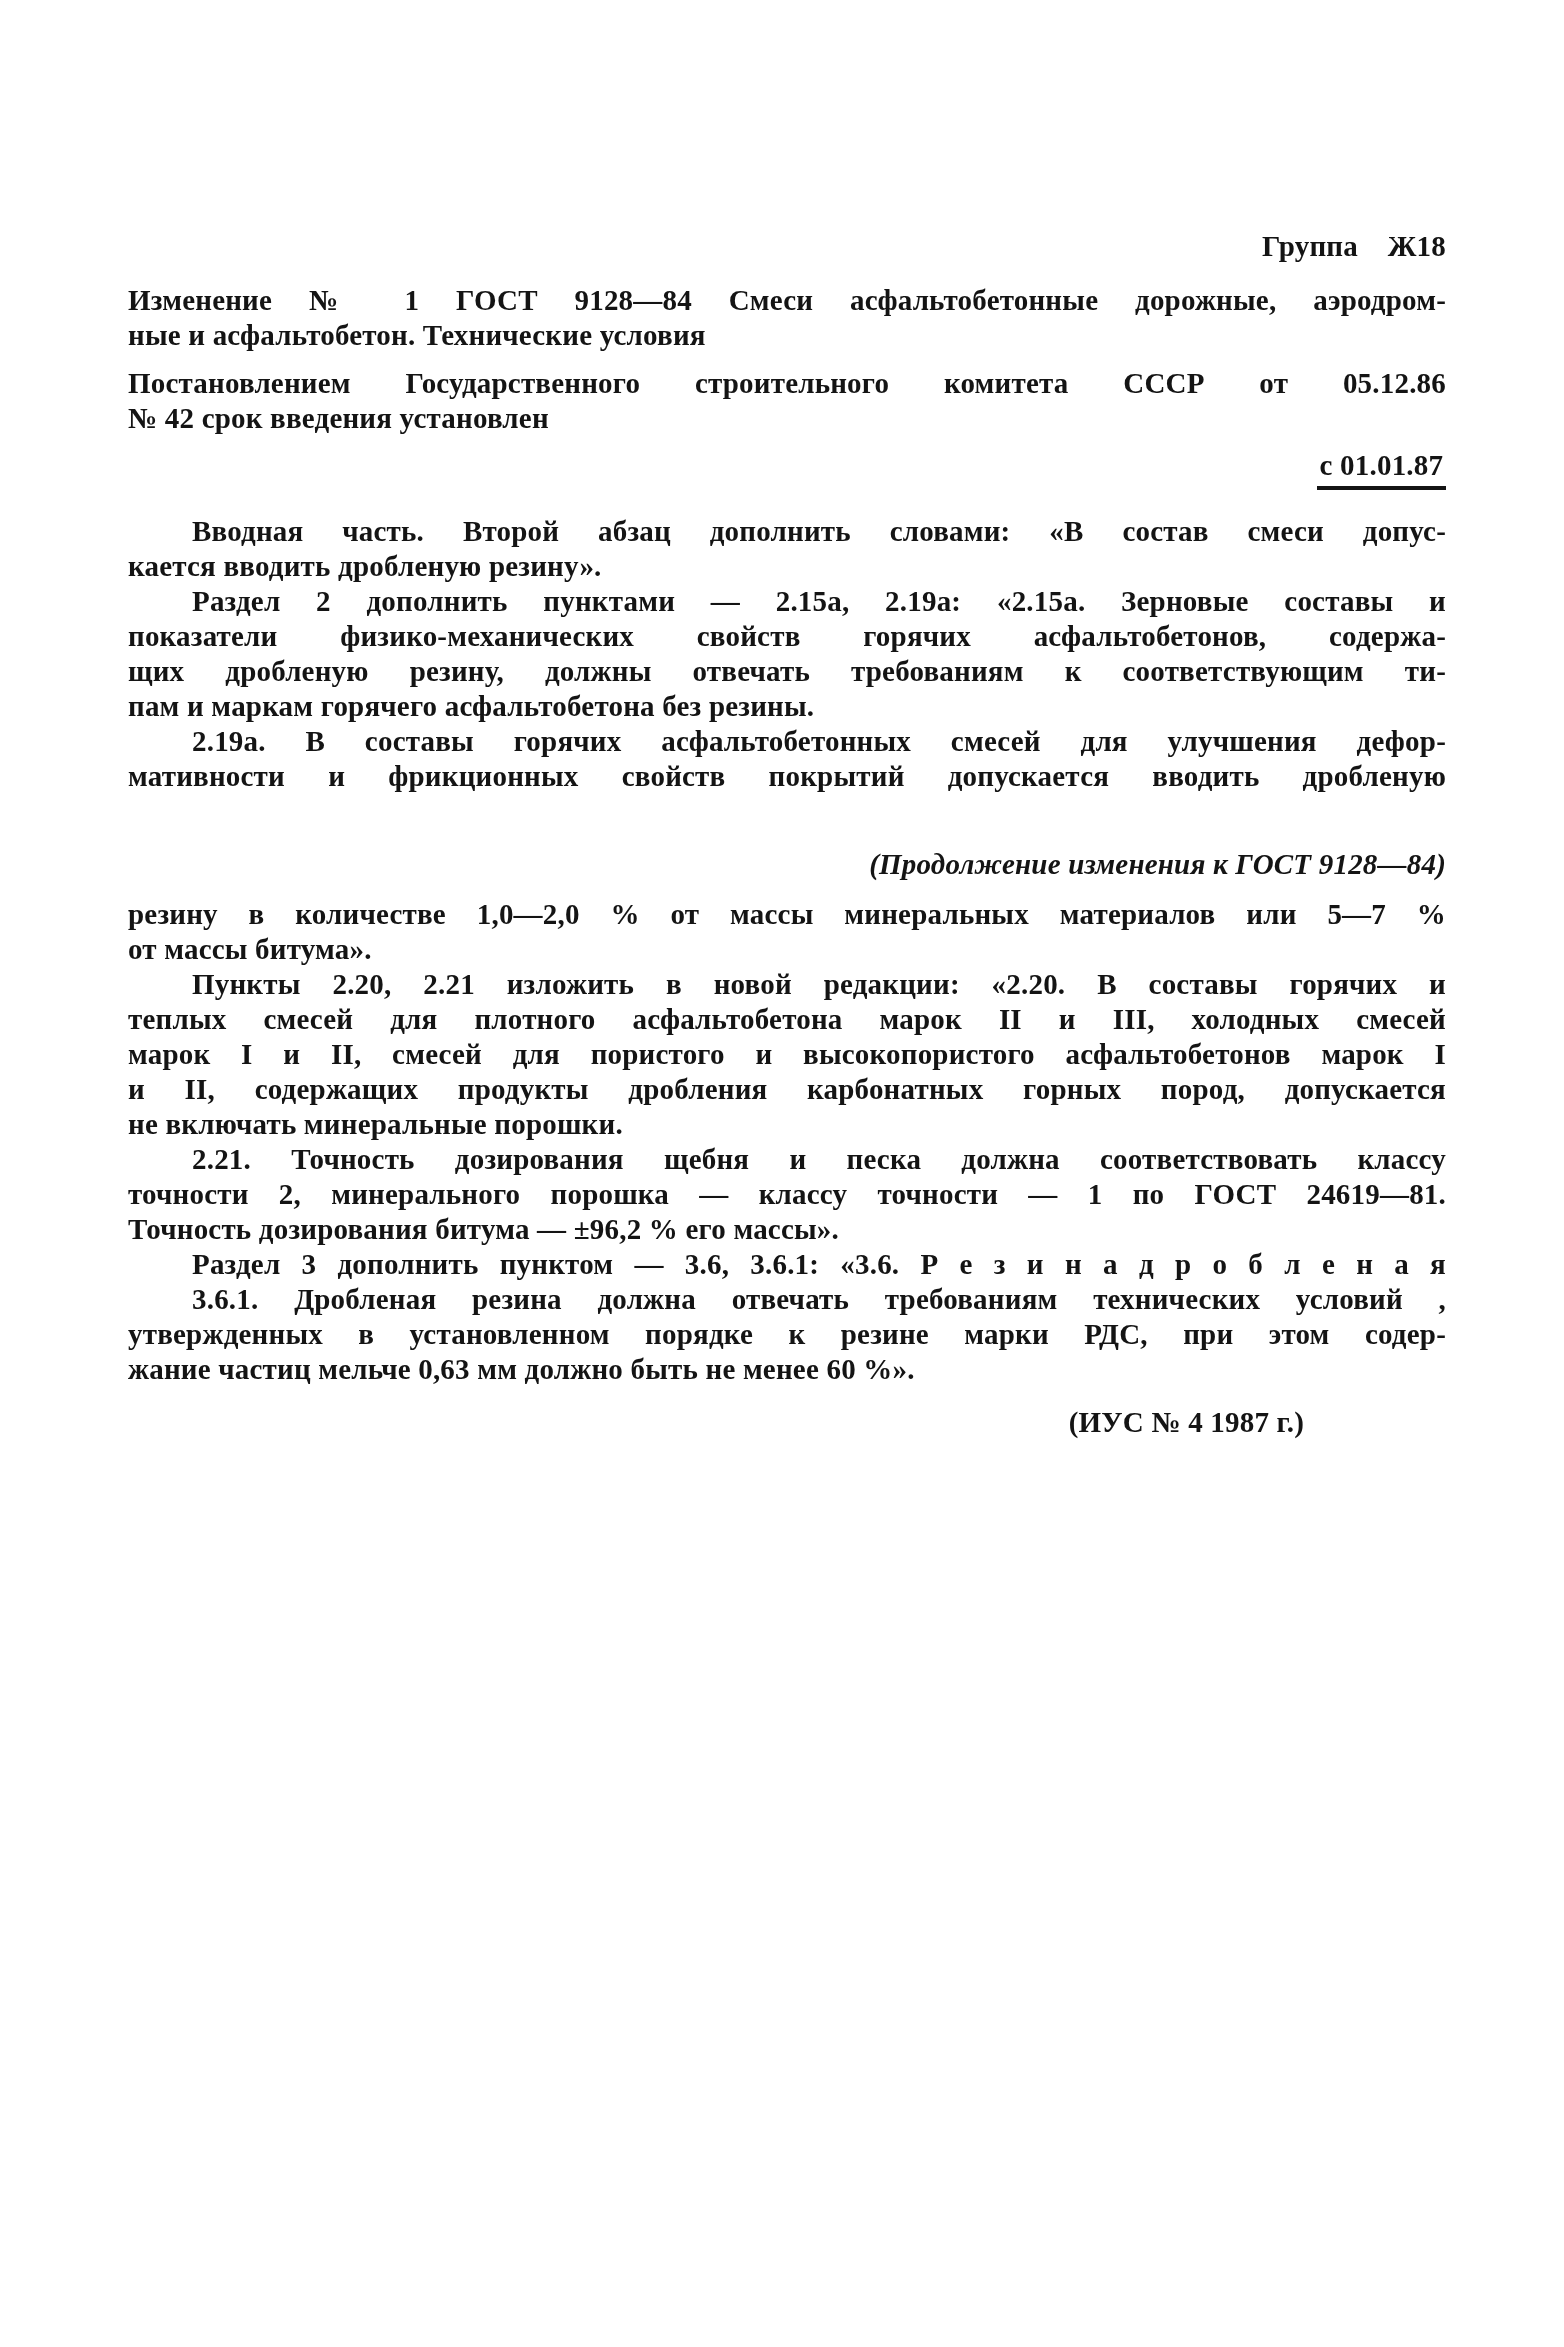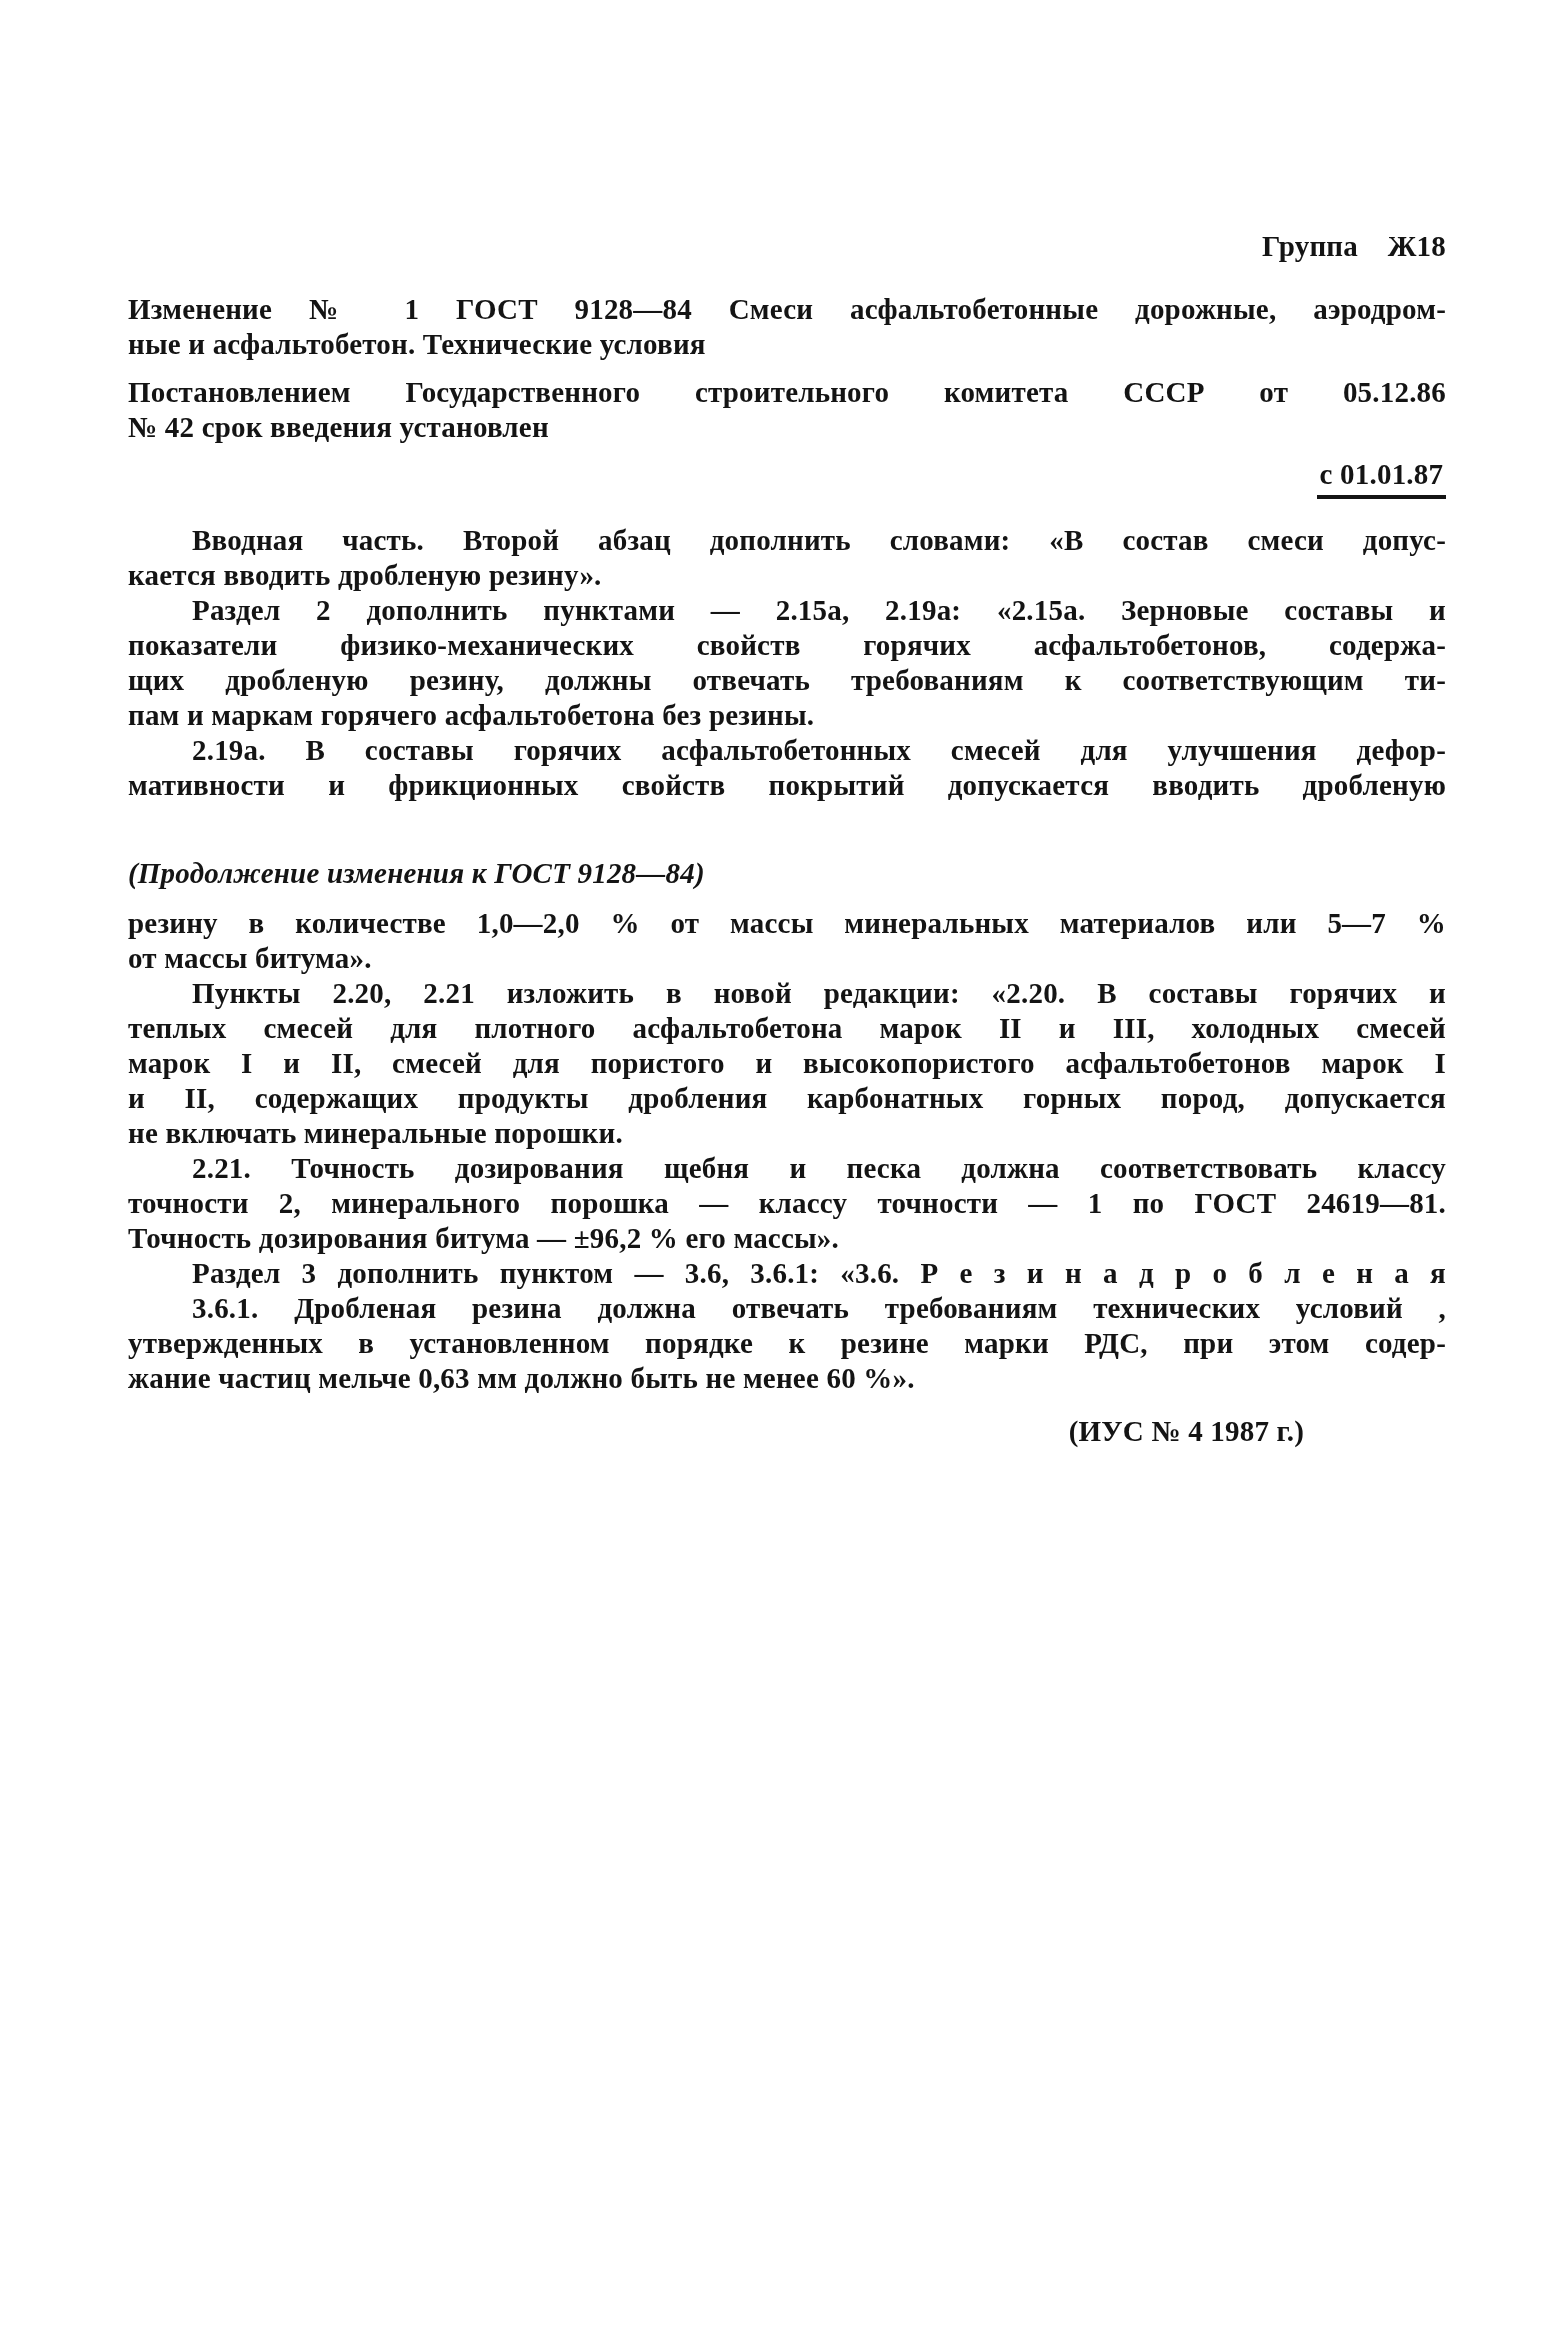--- a/index.html
+++ b/index.html
@@ -28,33 +28,33 @@
   }
   .ln { min-height: 35px; }
   .just {
     text-align: justify;
     text-align-last: justify;
   }
   .ind { text-indent: 64px; }
   .right { text-align: right; }
   .pre { white-space: pre; }
   .blk { margin: 0; padding: 0; }
-  .mt-title { margin-top: 28px; }
+  .mt-title { margin-top: 19px; }
   .mt-decree { margin-top: 13.2px; }
   .mt-date { margin-top: 11.4px; }
   .mt-body { margin-top: 24px; }
   .udate {
     display: inline-block;
     border-bottom: 4.7px solid #141414;
     padding: 0 2.8px 3.8px 2.8px;
   }
   .note {
     margin-top: 53px;
     margin-bottom: 15px;
-    text-align: left;
+    text-align: right;
     font-style: italic;
   }
   .ius {
     margin-top: 18px;
     text-align: right;
     padding-right: 142px;
   }
 </style>
 </head>
 <body>

